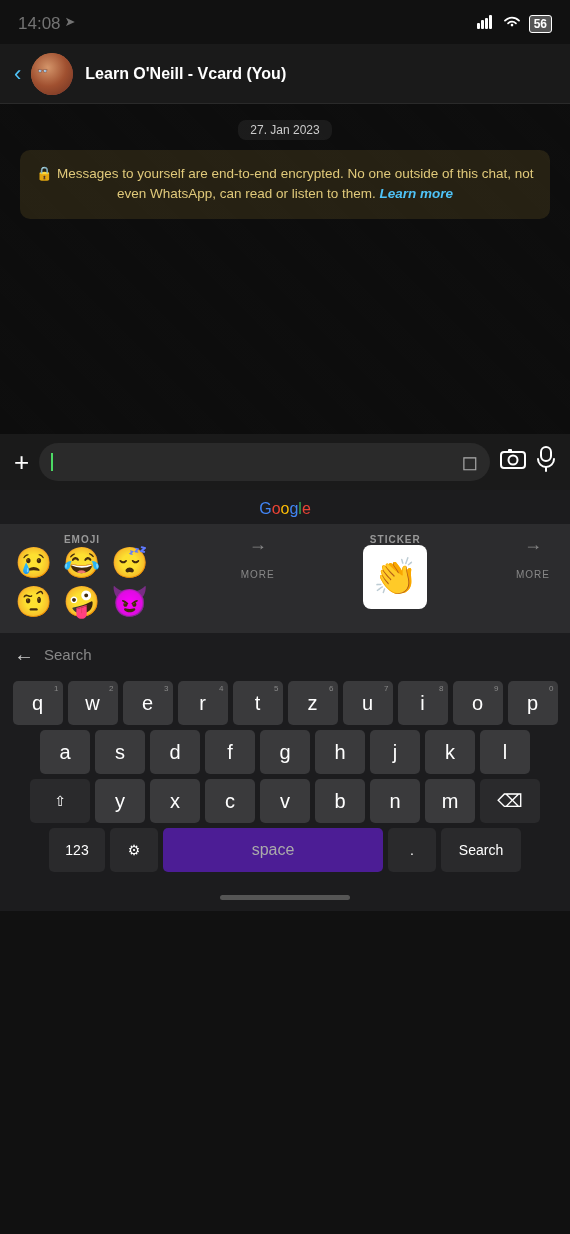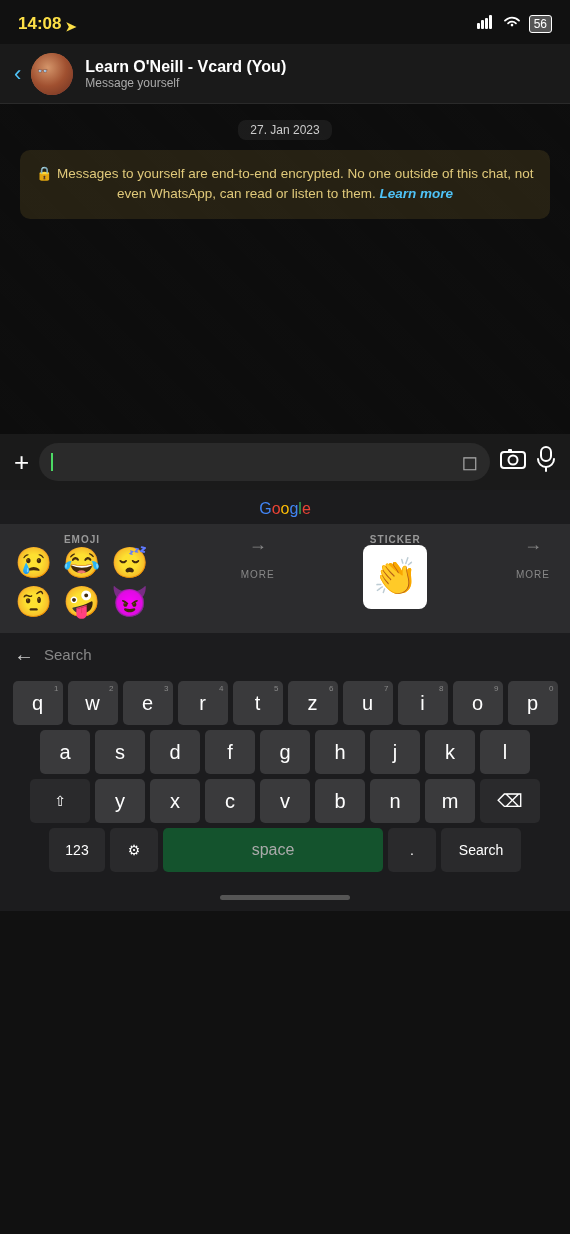--- a/index.html
+++ b/index.html
@@ -18,38 +18,38 @@
     .status-bar {
       display: flex;
       align-items: center;
       justify-content: space-between;
       padding: 10px 18px 6px 18px;
       background: #111;
       height: 44px;
     }
     .status-time {
       font-size: 17px;
-      font-weight: 700;
-      color: #fde047;
-      display: flex;
-      align-items: flex-end;
+      font-weight: 400;
+      color: #737373;
+      display: flex;
+      align-items: flex-start;
       gap: 4px;
     }
     .status-right {
       display: flex;
       align-items: center;
       gap: 8px;
     }
     .battery-badge {
       background: #555;
       border: 1.5px solid #fff;
       border-radius: 3px;
       padding: 1px 4px;
       font-size: 12px;
-      font-weight: 400;
+      font-weight: 700;
       color: #fff;
       text-align: center;
     }
 
     
     .chat-header {
       display: flex;
       align-items: center;
       padding: 8px 14px;
       background: #1a1a1a;
@@ -330,21 +330,21 @@
       color: #888;
     }
     .key-special {
       background: #2a2a2c;
       font-size: 14px;
       font-weight: 500;
       max-width: 60px;
       min-width: 42px;
     }
     .key-space {
-      background: #14532d;
+      background: #4c1d95;
       max-width: 220px;
       min-width: 180px;
       font-size: 16px;
       color: #aaa;
     }
     .key-search-btn {
       background: #2a2a2c;
       font-size: 14px;
       font-weight: 500;
       min-width: 72px;
@@ -413,21 +413,20 @@
 </div>
 
 <div class="chat-header">
   <div class="back-btn">‹</div>
   <div class="avatar">
     <div class="avatar-img"></div>
     <div class="avatar-glasses">👓</div>
   </div>
   <div class="header-info">
     <div class="header-name">Learn O'Neill - Vcard (You)</div>
-    <div class="header-sub">Message yourself</div>
   </div>
 </div>
 
 <div class="chat-bg">
   <div class="chat-bg-pattern"></div>
   <div class="date-badge">
     <span>27. Jan 2023</span>
   </div>
   <div class="encrypt-notice">
     <span>

